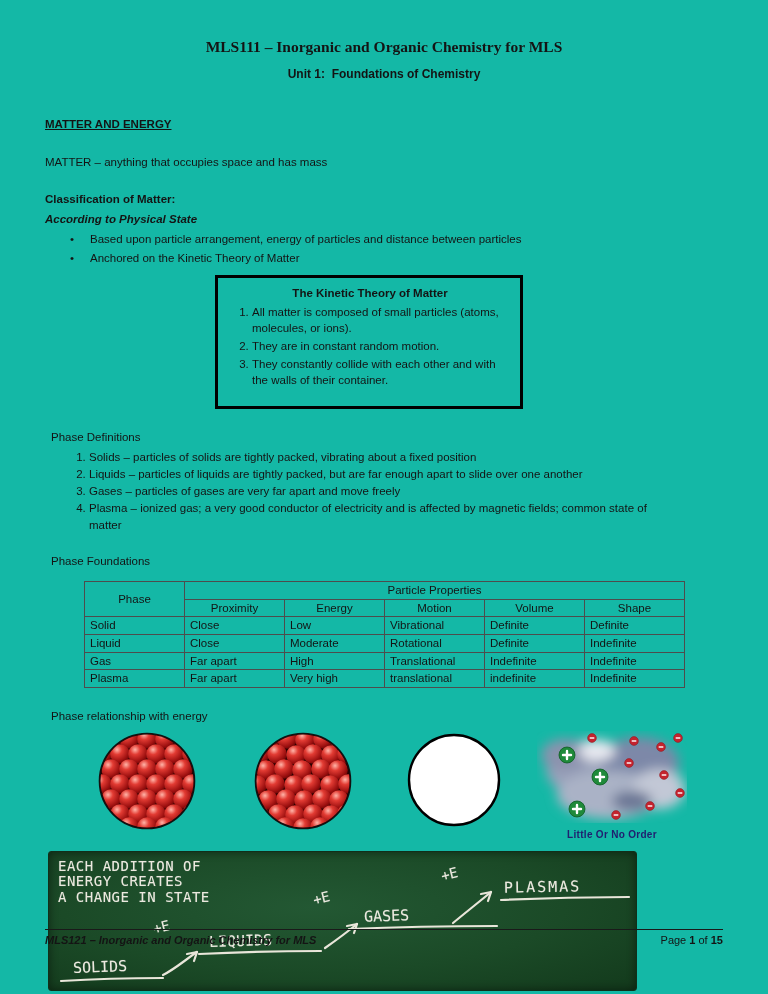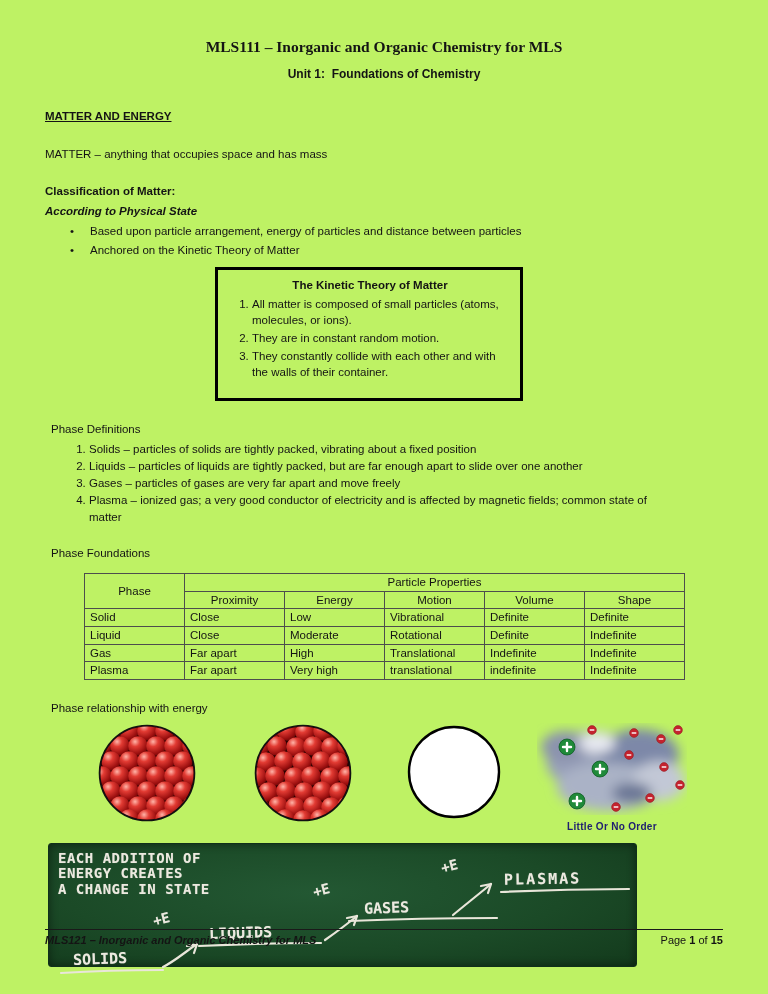--- a/index.html
+++ b/index.html
@@ -2,30 +2,30 @@
 <html><head>
 <meta charset="utf-8">
 <style>
   * { margin:0; padding:0; box-sizing:border-box; }
   html,body { background:#ffffff; }
   body {
     width:768px; height:994px;
     font-family:"Liberation Sans", sans-serif;
     font-size:11.5px; color:#141414; line-height:1.45;
   }
-  .page { position:relative; width:768px; height:994px; overflow:hidden; background:#bef264; }
+  .page { position:relative; width:768px; height:994px; overflow:hidden; background:#14b8a6; }
   .content { margin:0 45px; }
 
   .doc-title {
     margin-top:36px; text-align:center;
     font-family:"Liberation Serif", serif; font-weight:bold; font-size:15.5px;
   }
   .doc-subtitle { margin-top:8px; text-align:center; font-weight:bold; font-size:12px; white-space:pre-wrap; }
 
-  .h-underline { margin-top:24px; font-weight:bold; text-decoration:underline; font-size:11.5px; }
+  .h-underline { margin-top:32px; font-weight:bold; text-decoration:underline; font-size:11.5px; }
   .p-matter { margin-top:21px; }
   .bold { font-weight:normal; }
   .h-class { margin-top:21px; font-weight:bold; }
   .h-bolditalic { margin-top:3px; font-weight:bold; font-style:italic; }
 
   .bullet-row { margin:3px 0 0 23px; display:flex; }
   .bullet-glyph { width:22px; text-align:left; padding-left:2px; }
 
   .kinetic-box {
     margin:8px 0 0 170px; width:308px; min-height:134px;
@@ -49,25 +49,25 @@
   .col-phase { width:100px; } .col-sub { width:100px; }
 
   .images-row { margin:6px 0 0 52px; display:flex; align-items:flex-start; }
   .img-solid { width:100px; }
   .img-liquid { margin-left:56px; width:100px; }
   .img-gas { margin-left:54px; width:94px; margin-top:2px; }
   .plasma-block { margin-left:36px; width:150px; text-align:center; }
   .plasma-caption { font-weight:bold; font-size:10px; color:#202070; margin-top:1px; letter-spacing:0.3px; }
 
   .chalkboard {
-    position:relative; margin:8px 0 0 3px; width:589px; height:124px;
+    position:relative; margin:8px 0 0 3px; width:589px; height:140px;
     background:radial-gradient(ellipse at 45% 40%, #235833 0%, #1b4a27 55%, #133a1c 100%);
     border:1px solid #10301a; border-radius:3px;
     box-shadow:inset 0 0 10px rgba(0,0,0,0.45);
-    color:#ece9df; font-family:"DejaVu Sans Mono", monospace; font-weight:bold;
+    color:#ece9df; font-family:"DejaVu Sans Mono", monospace; font-weight:normal;
   }
   .chalk { position:absolute; white-space:nowrap; text-shadow:0 0 1px rgba(255,255,255,0.35); }
   .chalk-heading { left:9px; top:7px; font-size:14px; line-height:15.5px; letter-spacing:0.5px; }
   .chalk-solids  { left:24px;  top:105px; font-size:15px; transform:rotate(-2deg); }
   .chalk-liquids { left:160px; top:79px;  font-size:15px; transform:rotate(-2deg); }
   .chalk-gases   { left:315px; top:54px;  font-size:15px; transform:rotate(-2deg); }
   .chalk-plasmas { left:455px; top:25px;  font-size:15px; letter-spacing:2px; transform:rotate(-1deg); }
   .chalk-e1 { left:104px; top:65px; font-size:14px; transform:rotate(-14deg); }
   .chalk-e2 { left:264px; top:36px; font-size:14px; transform:rotate(-14deg); }
   .chalk-e3 { left:392px; top:12px; font-size:14px; transform:rotate(-14deg); }

